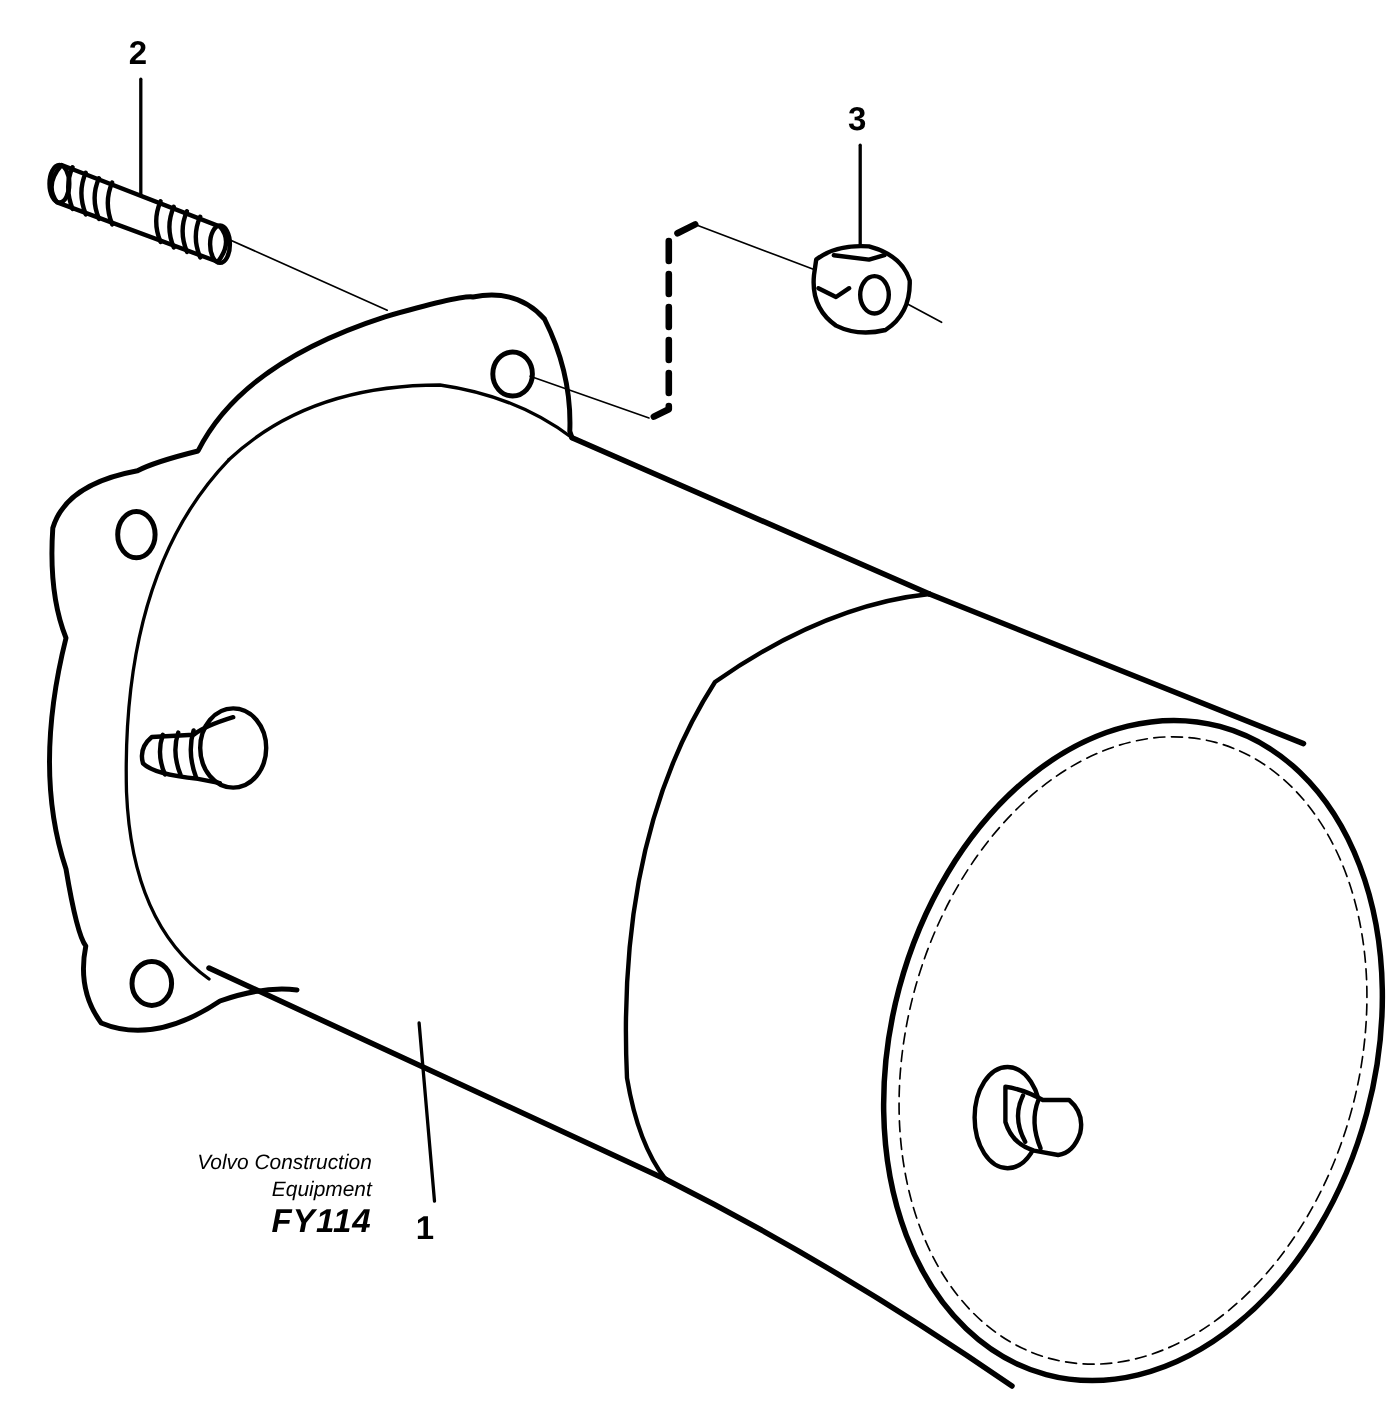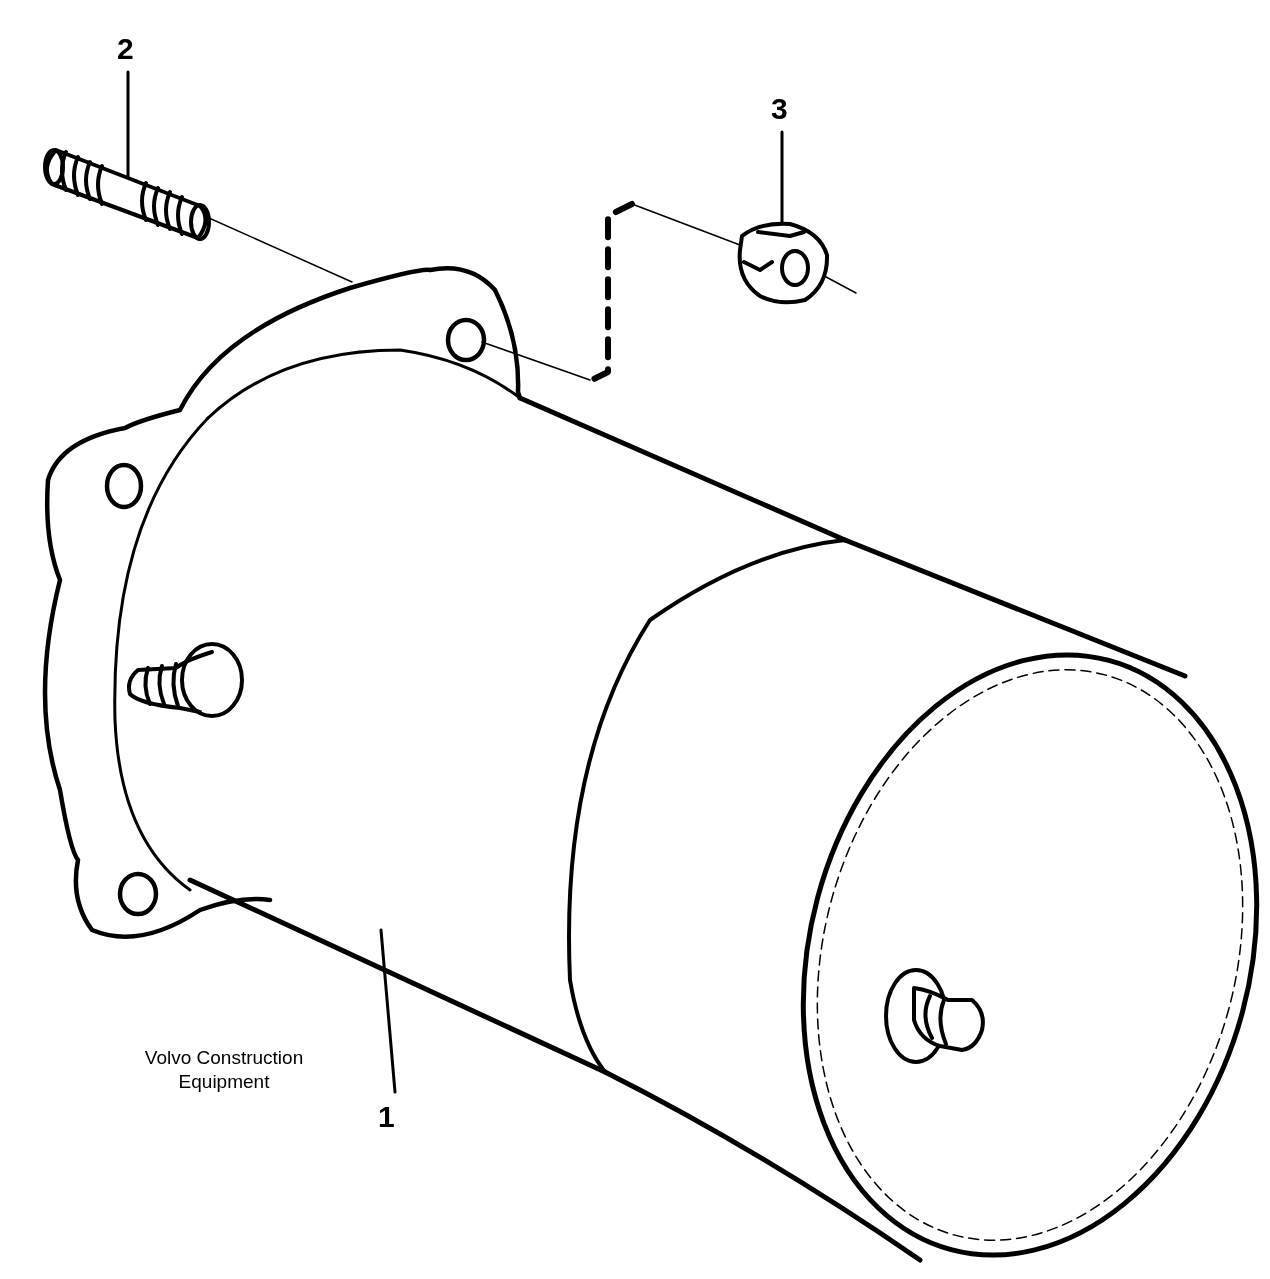--- a/index.html
+++ b/index.html
@@ -1,19 +1,19 @@
 <!DOCTYPE html>
 <html><head>
 <meta charset="utf-8">
 <style>
   html, body { margin: 0; padding: 0; background: #ffffff; }
   body { width: 1270px; height: 1279px; position: relative; overflow: hidden; font-family: "Liberation Sans", sans-serif; }
   svg.drawing { position: absolute; left: 0; top: 0; }
   .callout { position: absolute; font-weight: bold; font-size: 30px; color: #000; line-height: 1; }
-  .brand { position: absolute; text-align: center; color: #000; }
+  .brand { position: absolute; text-align: right; color: #000; font-style: italic; }
   .brand .l1, .brand .l2 { font-size: 19px; line-height: 24px; display: block; }
   .brand .code { font-size: 30px; font-weight: bold; line-height: 34px; display: block; letter-spacing: 1px; }
 </style>
 </head>
 <body>
 
 <svg class="drawing" width="1270" height="1279" viewBox="0 0 1270 1279" xmlns="http://www.w3.org/2000/svg" fill="none" stroke="#000" stroke-linecap="round" stroke-linejoin="round">
 
   <g stroke-width="3">
     <line x1="128" y1="72" x2="128" y2="178"></line>
@@ -91,13 +91,14 @@
   </g>
 </svg>
 
 <div class="callout" style="left:117px; top:34px;">2</div>
 <div class="callout" style="left:771px; top:94px;">3</div>
 <div class="callout" style="left:378px; top:1102px;">1</div>
 
 <div class="brand" style="left:110px; top:1046px; width:228px;">
   <span class="l1">Volvo Construction</span>
   <span class="l2">Equipment</span>
+  <span class="code">FY114</span>
 </div>
 
 </body></html>

